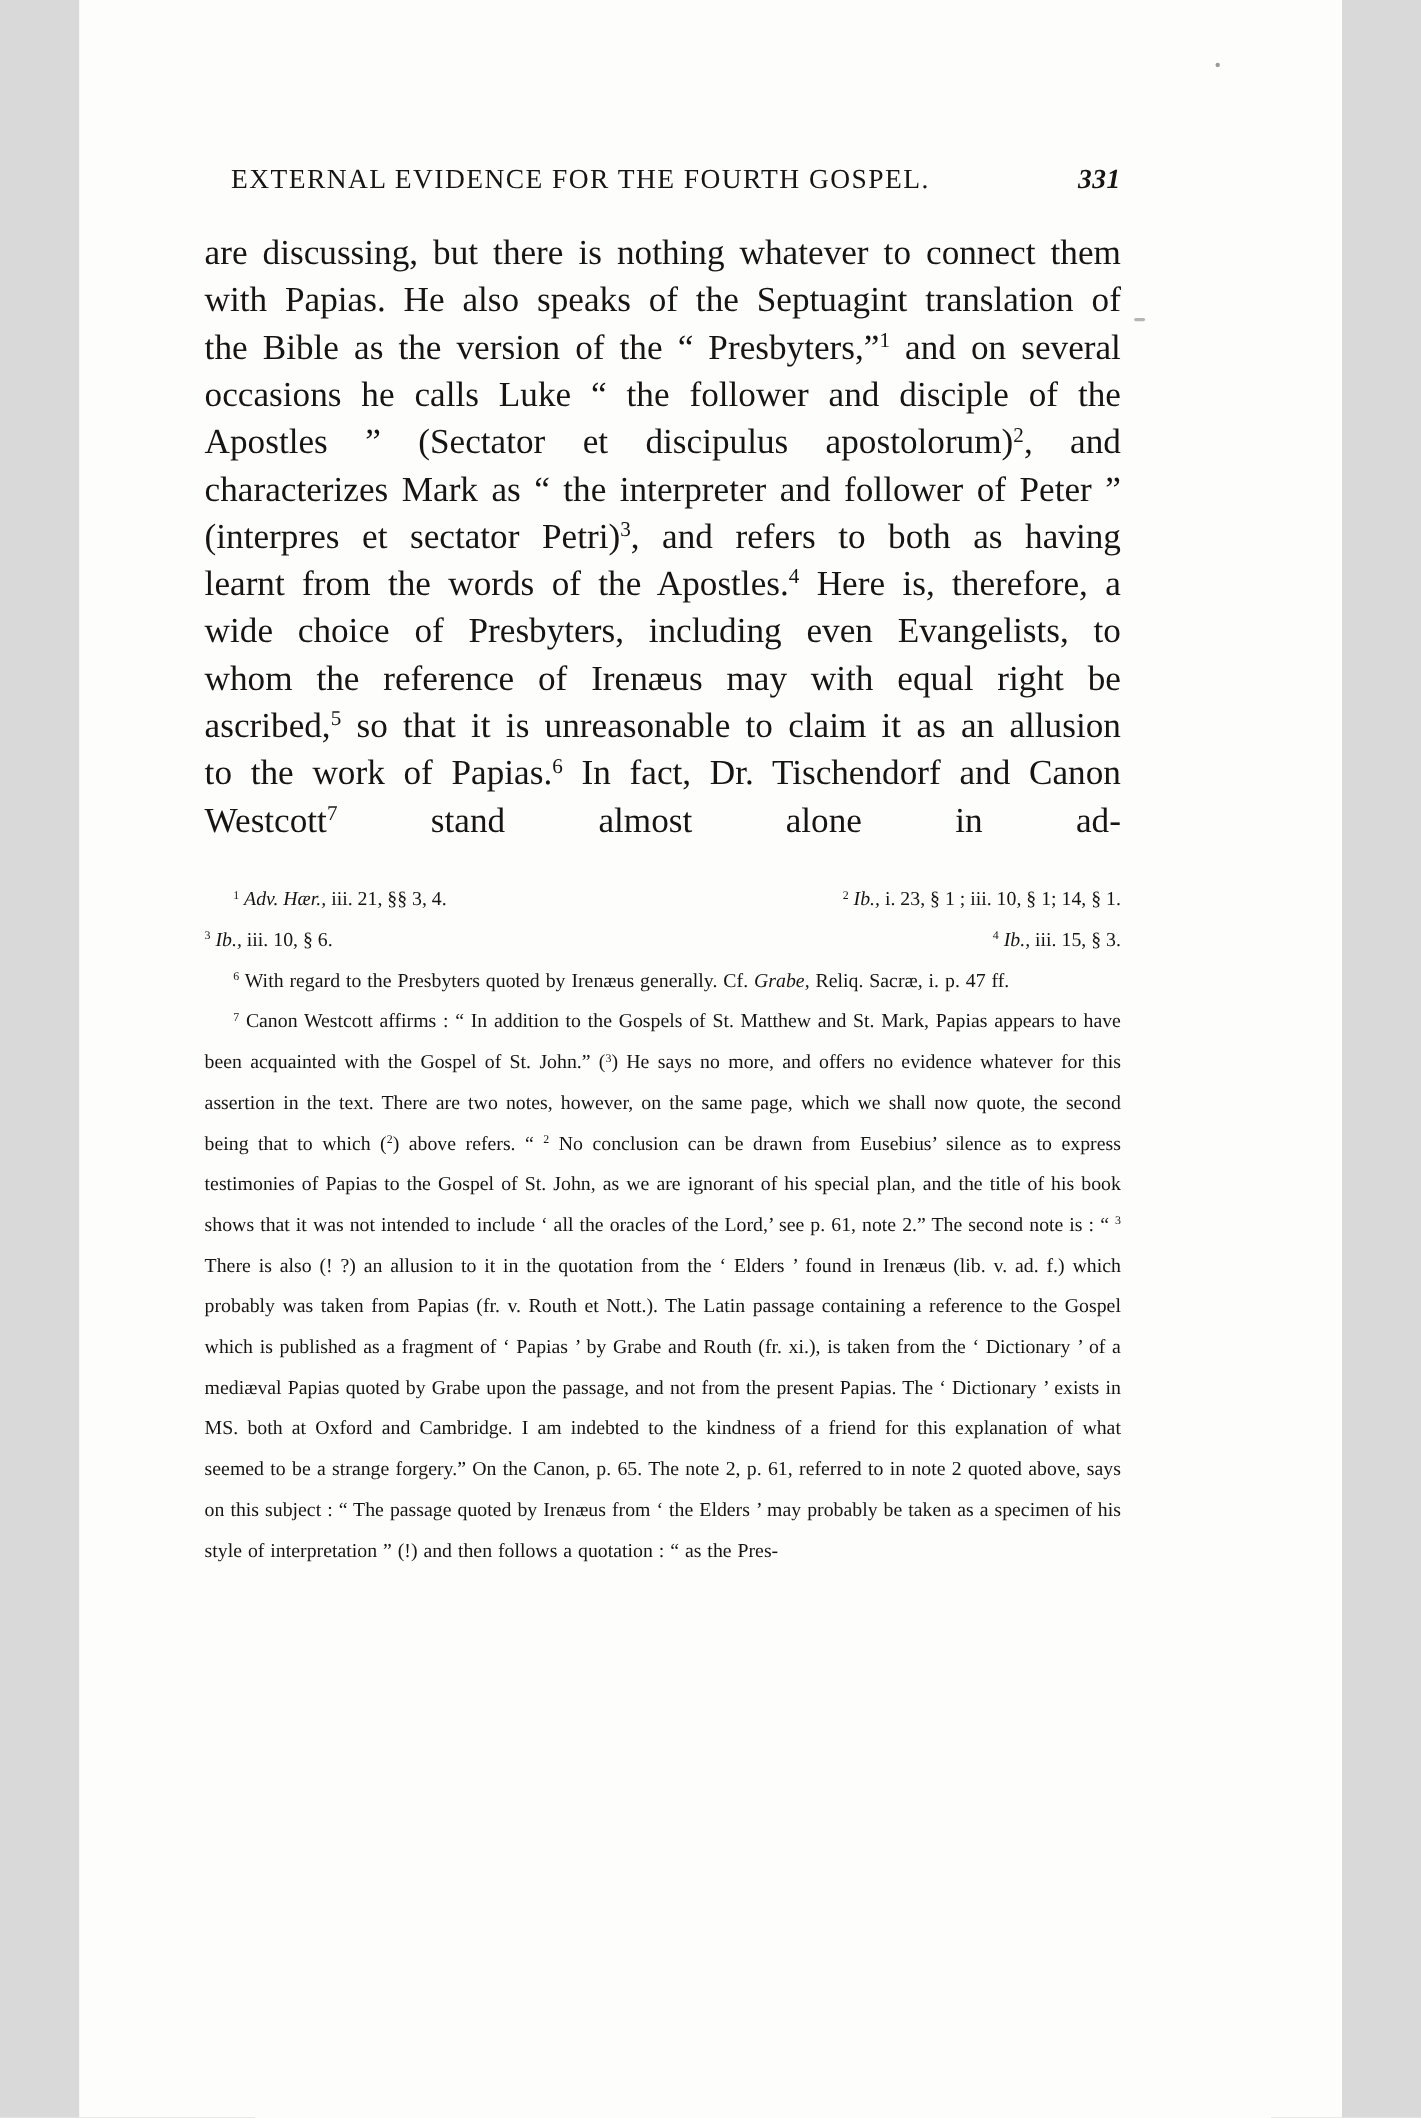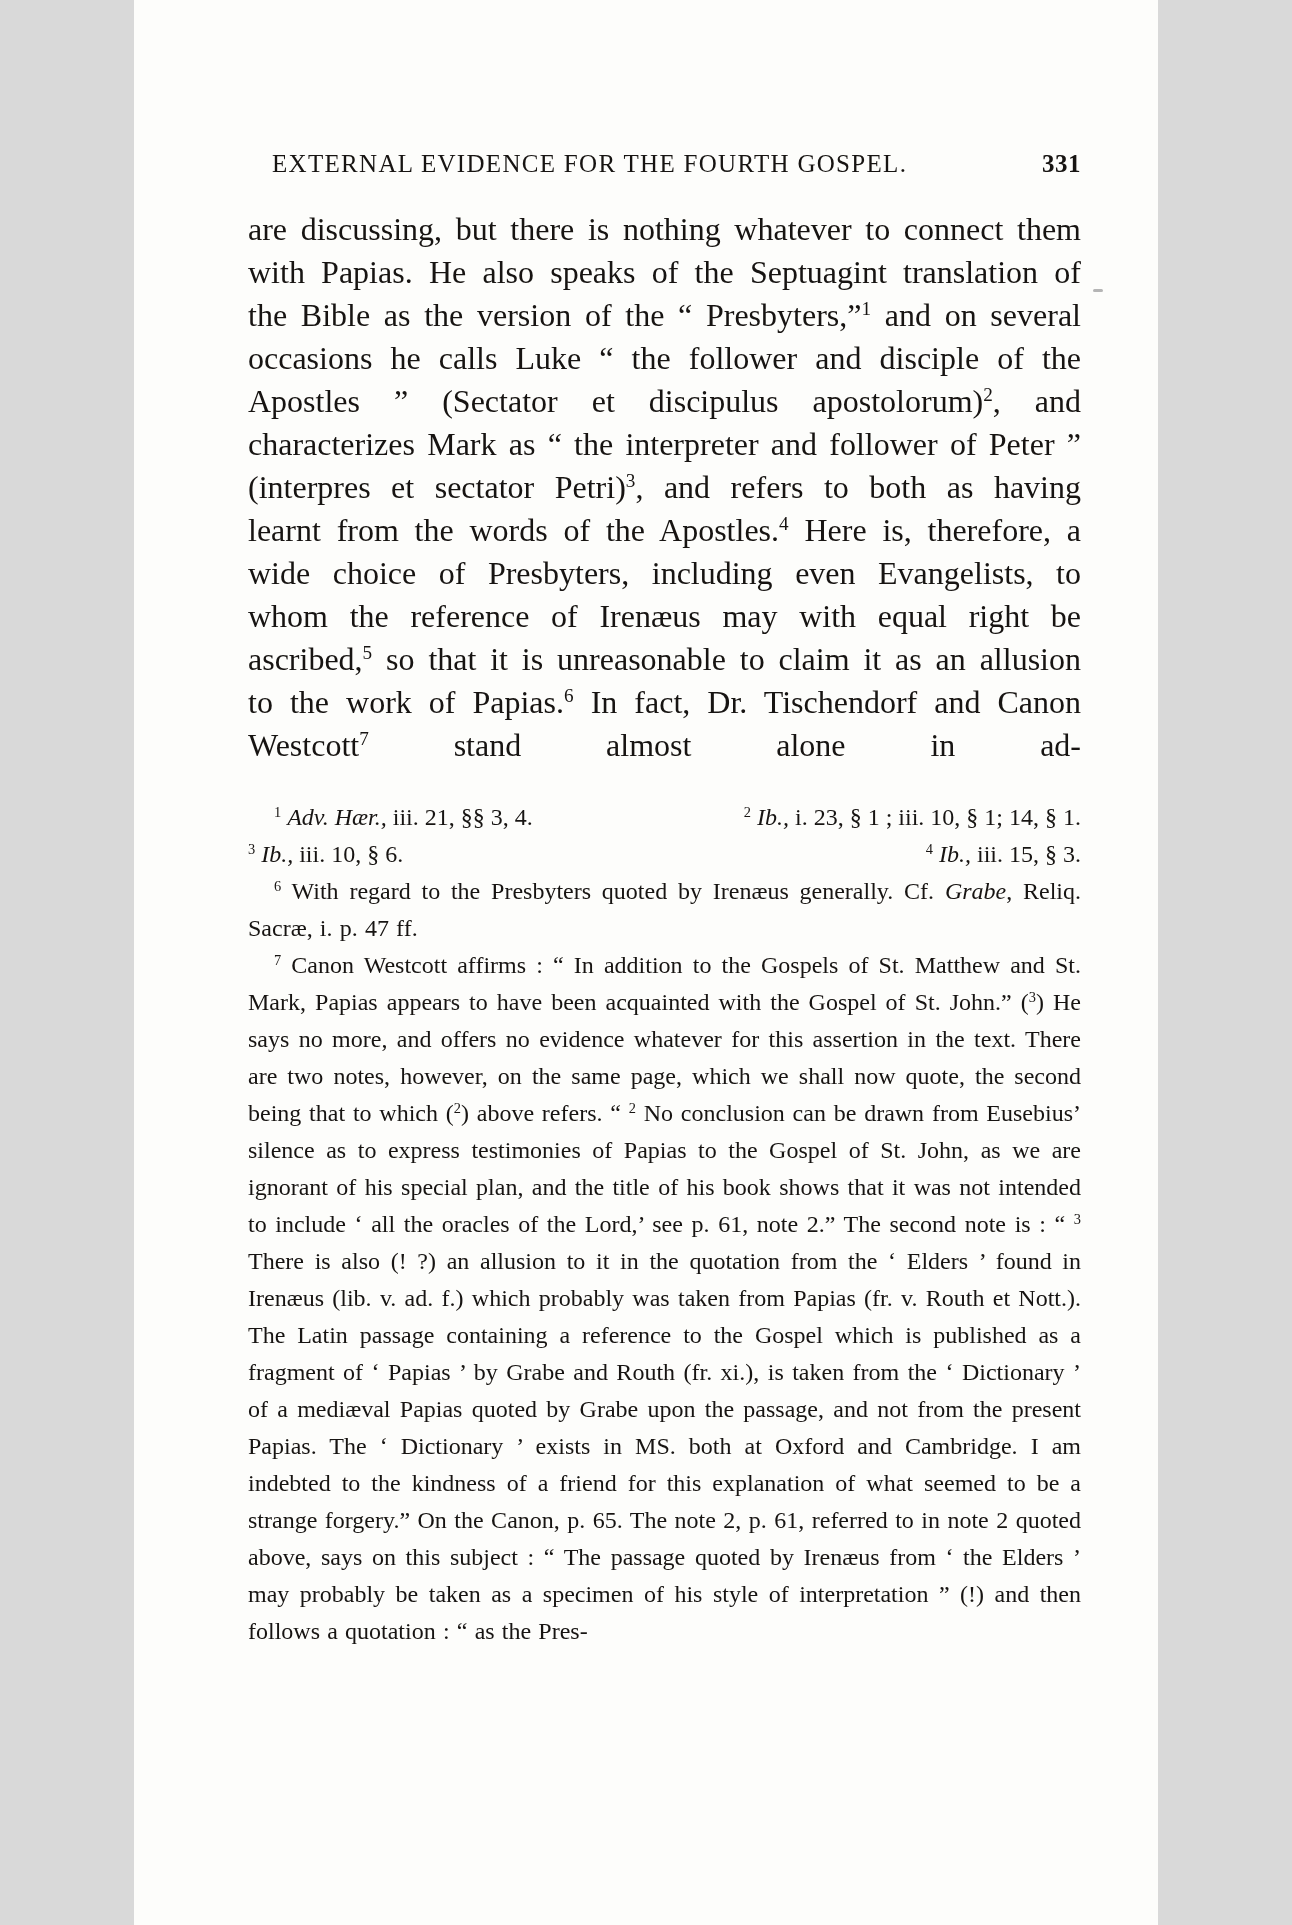--- a/index.html
+++ b/index.html
@@ -1,19 +1,19 @@
 <!DOCTYPE html>
 <html style="--paper: #fdfdfb; --ink: #171412;"><head>
 <meta charset="utf-8">
 <style>
   * { margin: 0; padding: 0; box-sizing: border-box; }
   html, body { background: #d9d9d9; }
   .page {
     position: relative;
-    width: 1024px;
+    width: 1148px;
     height: 1925px;
     margin: 0 auto;
     background: var(--paper, #fdfdfb);
     color: var(--ink, #171412);
     font-family: "Liberation Serif", "DejaVu Serif", serif;
     overflow: hidden;
   }
   .content {
     position: absolute;
     left: 114px;
@@ -27,36 +27,37 @@
     font-size: 25px;
     letter-spacing: 1.3px;
     padding-left: 24px;
     margin-bottom: 30px;
     white-space: nowrap;
   }
   .running-head .page-number {
     margin-left: 36px;
     letter-spacing: 0.5px;
     font-weight: bold;
+    font-style: italic;
   }
   .body-text {
     font-size: 32px;
     line-height: 43px;
     text-align: justify;
     text-align-last: justify;
     word-spacing: 0.10em;
   }
   sup {
     font-size: 60%;
     line-height: 0;
     vertical-align: 0.55em;
   }
   .footnotes {
     margin-top: 32px;
-    font-size: 24px;
+    font-size: 18px;
     line-height: 37px;
   }
   .fn-row {
     display: flex;
     justify-content: space-between;
     white-space: nowrap;
   }
   .fn-row .fn-left.fn-indent { padding-left: 26px; }
   .fn-para {
     text-align: justify;

